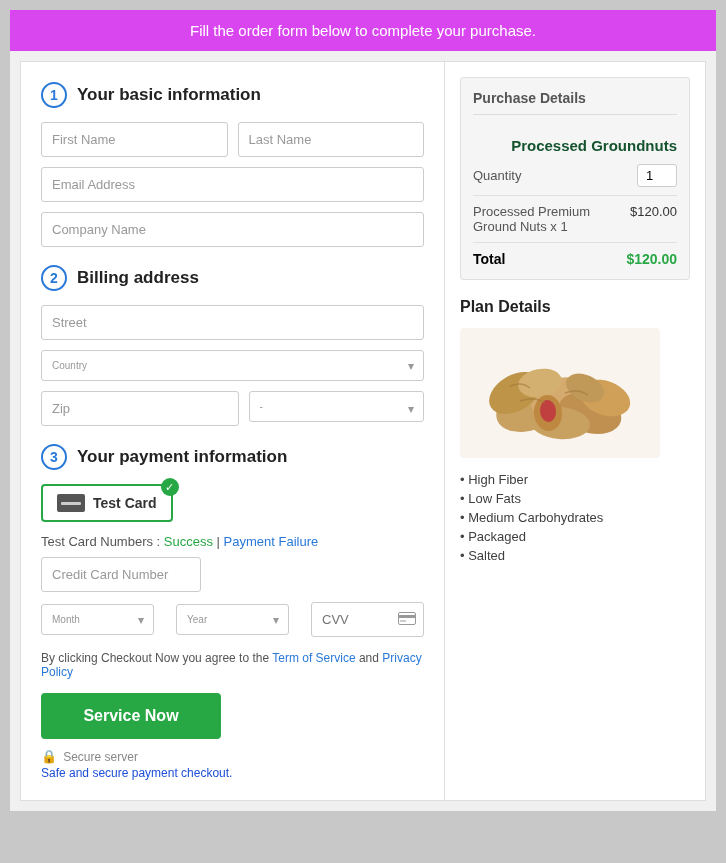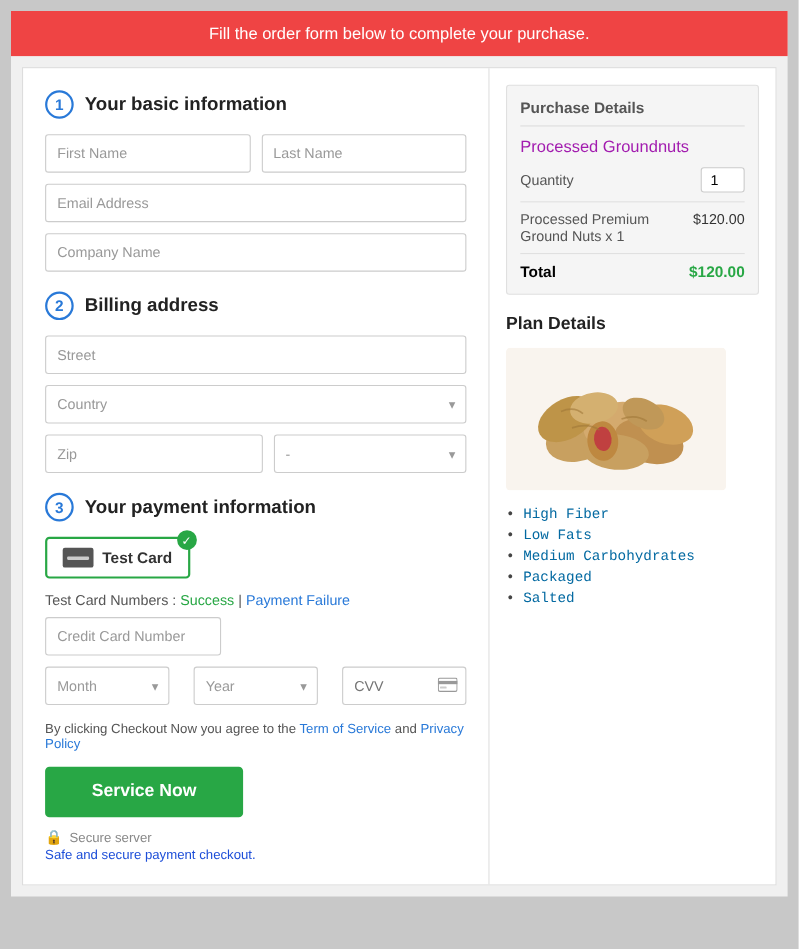--- a/index.html
+++ b/index.html
@@ -10,21 +10,21 @@
       justify-content: center;
       align-items: flex-start;
       min-height: 863px;
       padding: 10px;
     }
     .page-wrapper {
       width: 726px;
       background: #f0f0f0;
     }
     .top-banner {
-      background: #ef4444;
+      background: #d946ef;
       color: white;
       text-align: center;
       padding: 12px 20px;
       font-size: 15px;
     }
     .main-content {
       display: flex;
       background: white;
       margin: 10px;
       border: 1px solid #ddd;
@@ -73,21 +73,21 @@
       font-size: 13px;
       color: #555;
       outline: none;
     }
     .form-input::placeholder { color: #999; }
     .form-select {
       width: 100%;
       padding: 9px 10px;
       border: 1px solid #ccc;
       border-radius: 3px;
-      font-size: 13px;
+      font-size: 10px;
       color: #999;
       background: white;
       appearance: none;
       -webkit-appearance: none;
       cursor: pointer;
       outline: none;
     }
     .select-wrapper {
       position: relative;
       flex: 1;
@@ -217,29 +217,30 @@
       background: #f5f5f5;
       border: 1px solid #e0e0e0;
       border-radius: 3px;
       padding: 12px;
       margin-bottom: 18px;
     }
     .purchase-details-title {
       font-size: 14px;
       font-weight: 600;
       color: #555;
-      margin-bottom: 10px;
+      margin-bottom: 22px;
       padding-bottom: 8px;
       border-bottom: 1px solid #ddd;
     }
     .product-name {
       font-size: 15px;
-      font-weight: normal;
-      color: #a21caf;
+      font-weight: bold;
+      color: #14532d;
       margin-bottom: 10px;
+      text-align: right;
     }
     .qty-row {
       display: flex;
       justify-content: space-between;
       align-items: center;
       margin-bottom: 8px;
     }
     .qty-label { font-size: 13px; color: #555; }
     .qty-input {
       width: 40px;
@@ -282,23 +283,22 @@
       overflow: hidden;
       border-radius: 4px;
     }
     
     .plan-features {
       list-style: none;
       padding: 0;
     }
     .plan-features li {
       font-size: 13px;
-      color: #0369a1;
+      color: #404040;
       padding: 2px 0;
-      font-family: Liberation Mono, monospace;
     }
     .plan-features li::before {
       content: '• ';
       color: #444;
     }
   </style>
 </head>
 <body>
 
 <div class="page-wrapper">

